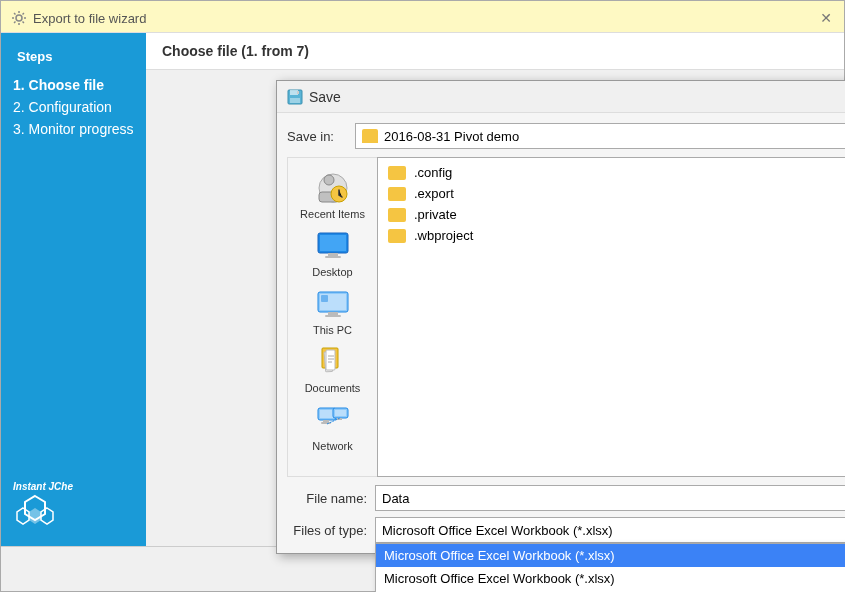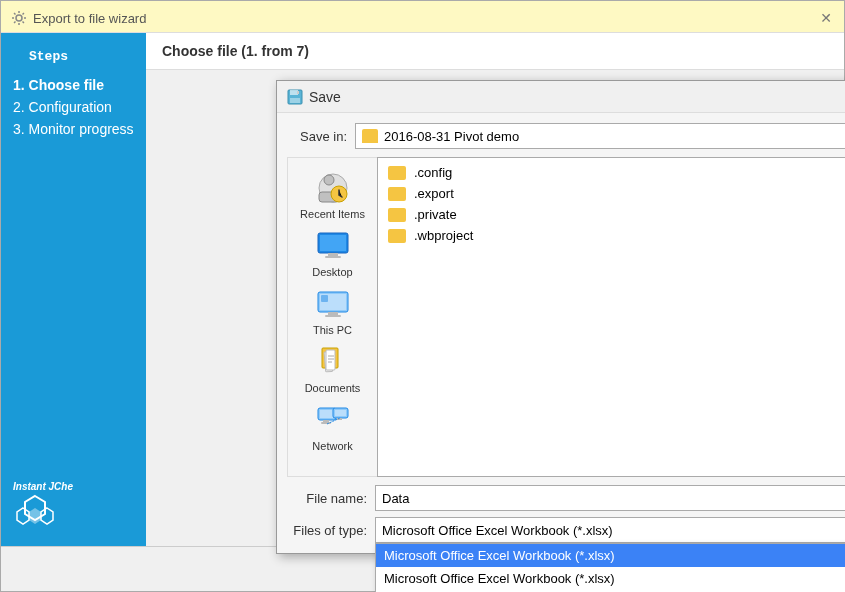--- a/index.html
+++ b/index.html
@@ -63,24 +63,23 @@
     .steps-panel {
       width: 145px;
       background: #1a9ad7;
       padding: 10px 0;
       color: white;
       flex-shrink: 0;
     }
 
     .steps-header {
       font-weight: bold;
-      padding: 6px 12px 10px 28px;
+      padding: 6px 12px 10px 16px;
       font-size: 13px;
       color: #fff;
-      font-family: Liberation Mono, monospace;
     }
 
     .steps-list {
       padding: 0 12px;
     }
 
     .step-item {
       padding: 3px 0;
       font-size: 14px;
       color: #fff;
@@ -182,21 +181,20 @@
     .save-in-row {
       display: flex;
       align-items: center;
       gap: 8px;
     }
 
     .save-in-label {
       font-size: 13px;
       color: #333;
       width: 60px;
-      text-align: right;
       flex-shrink: 0;
     }
 
     .save-in-combo {
       flex: 1;
       height: 26px;
       border: 1px solid #aaa;
       background: #fff;
       display: flex;
       align-items: center;

